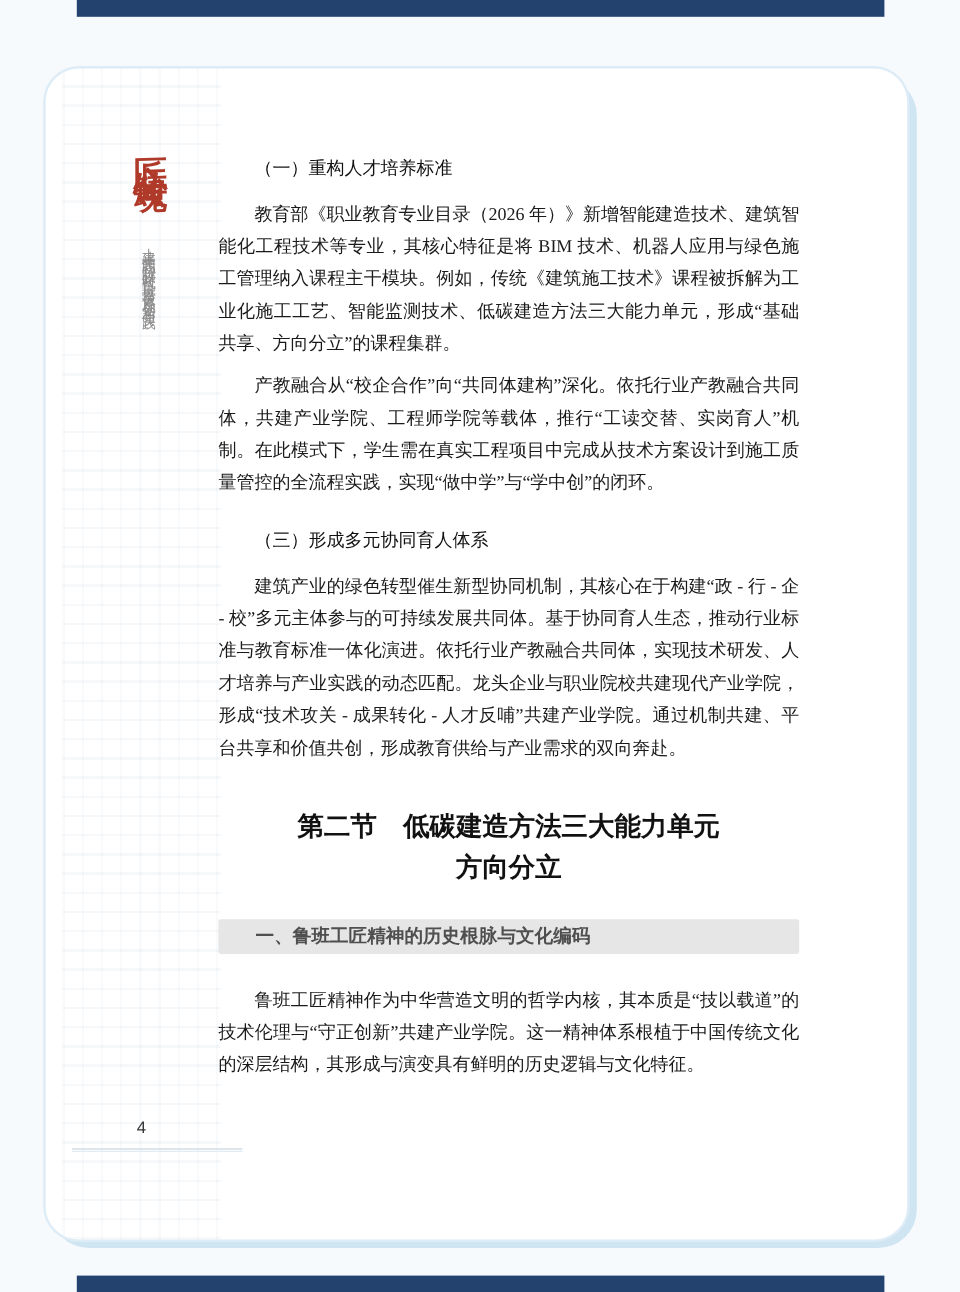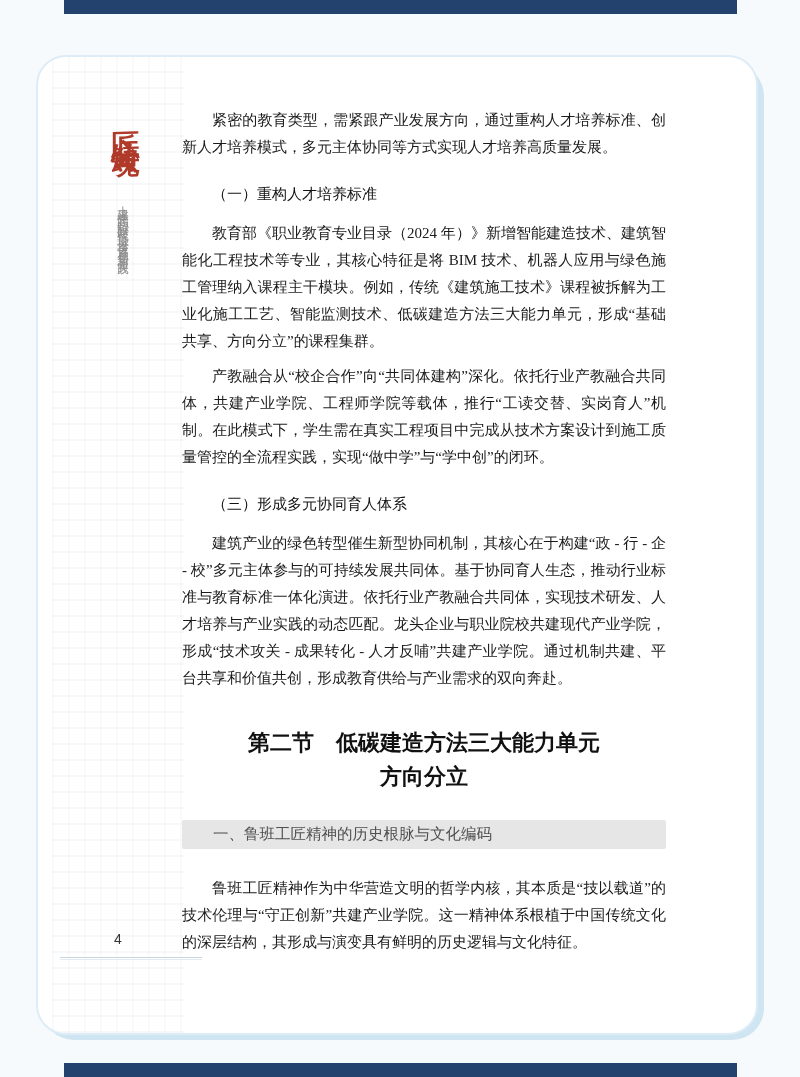--- a/index.html
+++ b/index.html
@@ -88,21 +88,21 @@
     font-family: "Liberation Sans", sans-serif;
     font-size: 22px; font-weight: bold;
     line-height: 34px;
     text-align: center;
     color: #111;
     margin: 34px 0 0 0;
   }
   .sub-bar {
     background: #e6e6e6;
     font-family: "Liberation Sans", sans-serif;
-    font-size: 15.5px; font-weight: normal;
+    font-size: 15.5px; font-weight: bold;
     color: #4f4f4f;
     padding: 4px 6px 4px 2em;
     border-radius: 2px;
     margin: 26px 0 26px 0;
   }
 </style>
 </head>
 <body>
 
 <div class="cover-bar top"></div>
@@ -114,24 +114,23 @@
   <div class="pattern"></div>
 
   <div class="calligraphy">匠心铸魂</div>
   <div class="book-title-vertical">土建类高职院校时代鲁班培育体系创新与实践</div>
 
   <div class="page-number">4</div>
   <div class="page-number-rule"></div>
 
   <div class="content">
 
-    <p class="para">紧密的教育类型，需紧跟产业发展方向，通过重构人才培养标准、创新人才培养模式，多元主体协同等方式实现人才培养高质量发展。</p>
 
     <h3 class="h3">（一）重构人才培养标准</h3>
-    <p class="para">教育部《职业教育专业目录（2024 年）》新增智能建造技术、建筑智能化工程技术等专业，其核心特征是将 BIM 技术、机器人应用与绿色施工管理纳入课程主干模块。例如，传统《建筑施工技术》课程被拆解为工业化施工工艺、智能监测技术、低碳建造方法三大能力单元，形成“基础共享、方向分立”的课程集群。</p>
+    <p class="para">教育部《职业教育专业目录（2026 年）》新增智能建造技术、建筑智能化工程技术等专业，其核心特征是将 BIM 技术、机器人应用与绿色施工管理纳入课程主干模块。例如，传统《建筑施工技术》课程被拆解为工业化施工工艺、智能监测技术、低碳建造方法三大能力单元，形成“基础共享、方向分立”的课程集群。</p>
 
     <p class="para">产教融合从“校企合作”向“共同体建构”深化。依托行业产教融合共同体，共建产业学院、工程师学院等载体，推行“工读交替、实岗育人”机制。在此模式下，学生需在真实工程项目中完成从技术方案设计到施工质量管控的全流程实践，实现“做中学”与“学中创”的闭环。</p>
 
     <h3 class="h3">（三）形成多元协同育人体系</h3>
     <p class="para">建筑产业的绿色转型催生新型协同机制，其核心在于构建“政 - 行 - 企 - 校”多元主体参与的可持续发展共同体。基于协同育人生态，推动行业标准与教育标准一体化演进。依托行业产教融合共同体，实现技术研发、人才培养与产业实践的动态匹配。龙头企业与职业院校共建现代产业学院，形成“技术攻关 - 成果转化 - 人才反哺”共建产业学院。通过机制共建、平台共享和价值共创，形成教育供给与产业需求的双向奔赴。</p>
 
     <div class="section-title">
       <div>第二节　低碳建造方法三大能力单元</div>
       <div>方向分立</div>
     </div>

